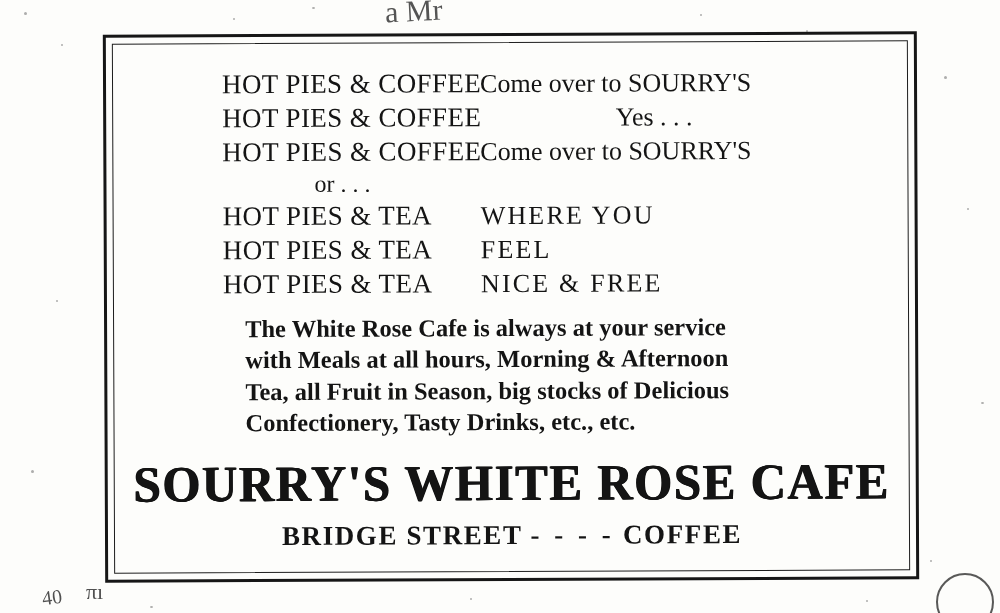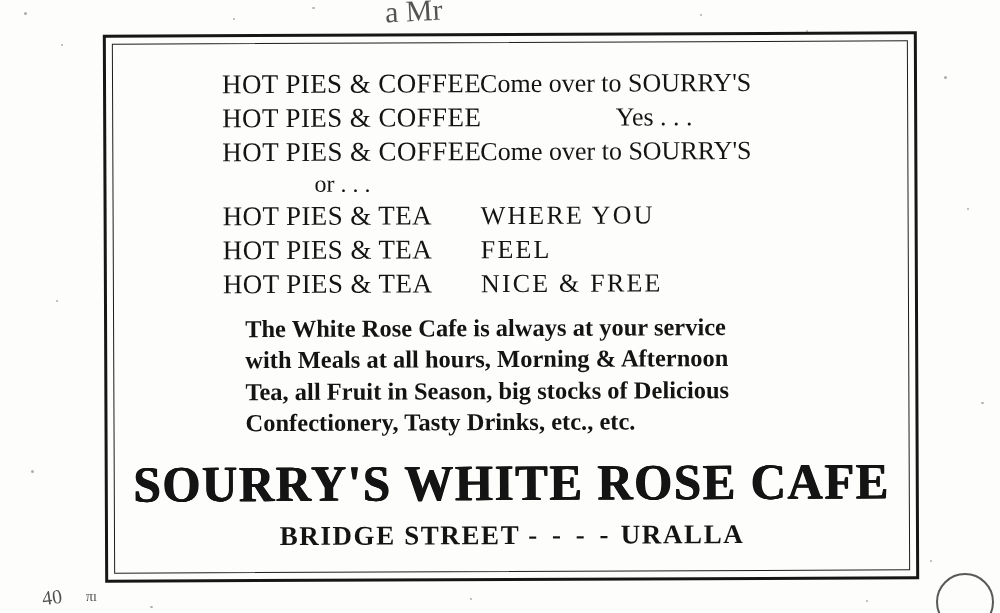--- a/index.html
+++ b/index.html
@@ -157,21 +157,21 @@
     bottom: 4px;
     font-size: 20px;
     color: #333;
     opacity: 0.85;
     transform: rotate(-8deg);
   }
   .corner-mark2 {
     position: absolute;
     left: 86px;
     bottom: 8px;
-    font-size: 14px;
+    font-size: 22px;
     color: #333;
     opacity: 0.85;
   }
 </style>
 </head>
 <body>
 
 <div class="paper">
 
   <div class="speck" style="left:24px;  top:12px;  width:3px; height:3px;"></div>
@@ -238,17 +238,17 @@
       <span class="bl">with Meals at all hours, Morning &amp; Afternoon</span>
       <span class="bl">Tea, all Fruit in Season, big stocks of Delicious</span>
       <span class="bl">Confectionery, Tasty Drinks, etc., etc.</span>
     </div>
 
     <div class="big-name">SOURRY'S WHITE ROSE CAFE</div>
 
     <div class="addr">
       <span>BRIDGE STREET</span>
       <span class="dots">- - - -</span>
-      <span>URALLA</span>
+      <span>COFFEE</span>
     </div>
 
   </div>
 </div>
 
 </body></html>

